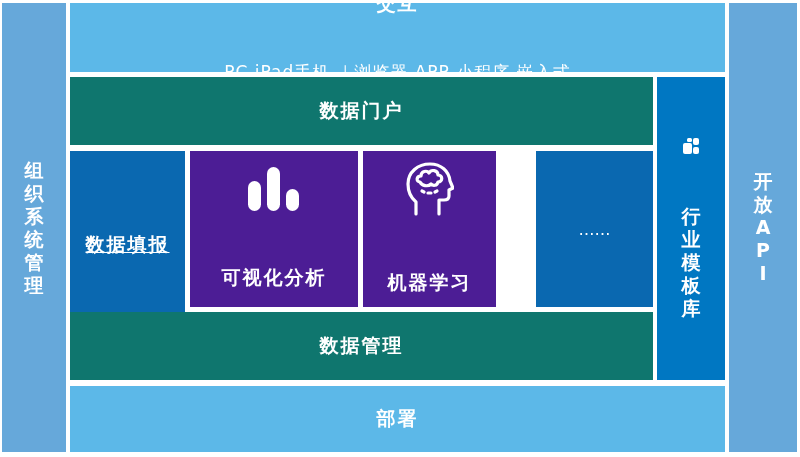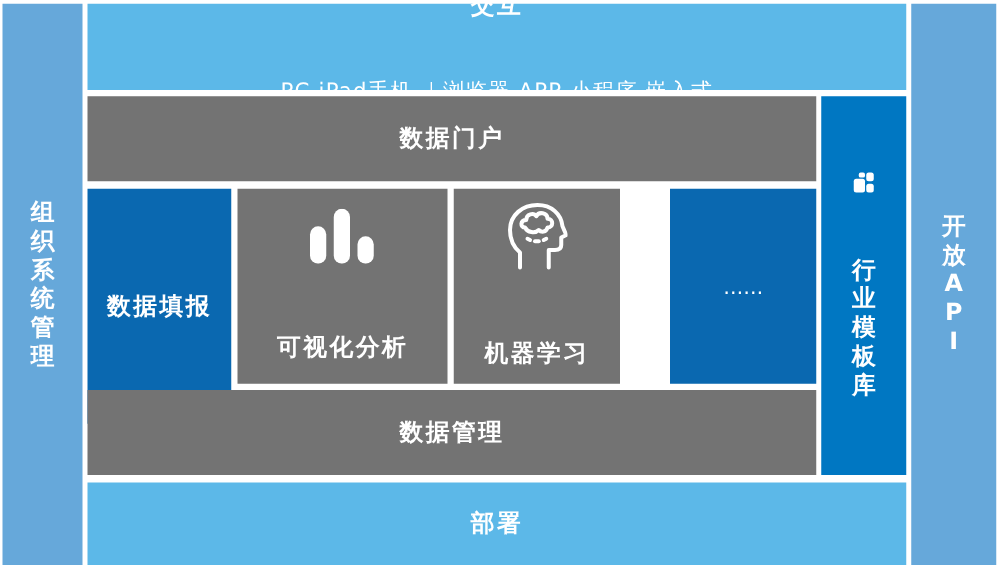--- a/index.html
+++ b/index.html
@@ -2,24 +2,24 @@
 <html><head>
 <meta charset="utf-8">
 <style>
   html, body { margin:0; padding:0; background:#ffffff; }
   body { width:800px; height:457px; position:relative; overflow:hidden;
          font-family:"DejaVu Sans","Liberation Sans",sans-serif; color:#ffffff; }
   .blk { position:absolute; box-sizing:border-box; display:flex; flex-direction:column;
          align-items:center; justify-content:center; text-align:center;gap:40px; }
   .side { background:#66a8da; }
   .light { background:#5cb8e8; }
-  .mid { background:#737373; }
+  .mid { background:#0f766e; }
   .deep { background:#0077c2; }
   .cellA { background:#0a68b0; }
-  .cellB { background:#737373; }
+  .cellB { background:#4c1d95; }
   .title { font-size:19px; font-weight:bold; letter-spacing:2px; }
   .sub { font-size:17px; letter-spacing:1px; margin-top:4px; }
   .vert2 { font-size:19px; font-weight:bold; line-height:23px; display:flex; flex-direction:column; align-items:center; }
   .cell-label { font-size:19px; font-weight:bold; letter-spacing:2px; }
   .icon { margin-bottom:10px; }
 </style>
 </head>
 <body>
 
 <div class="blk side" style="left:2px;top:3px;width:64px;height:449px;">
@@ -45,21 +45,21 @@
 
 <div class="blk light" style="left:70px;top:3px;width:655px;height:69px;">
   <div class="title">交互</div>
   <div class="sub">PC iPad手机 ｜浏览器 APP 小程序 嵌入式</div>
 </div>
 
 <div class="blk mid" style="left:70px;top:77px;width:583px;height:68px;">
   <div class="title">数据门户</div>
 </div>
 
-<div class="blk cellA" style="left:70px;top:151px;width:115px;height:188px;">
+<div class="blk cellA" style="left:70px;top:151px;width:115px;height:188px;text-decoration:underline;">
   <div class="cell-label">数据填报</div>
 </div>
 
 <div class="blk cellB" style="left:190px;top:151px;width:168px;height:156px;">
   <div class="icon">
     <svg width="56" height="44" viewBox="0 0 56 44">
       <rect x="2" y="14" width="13" height="30" rx="6.5" fill="#fff"></rect>
       <rect x="21" y="0" width="13" height="44" rx="6.5" fill="#fff"></rect>
       <rect x="40" y="22" width="13" height="22" rx="6.5" fill="#fff"></rect>
     </svg>

